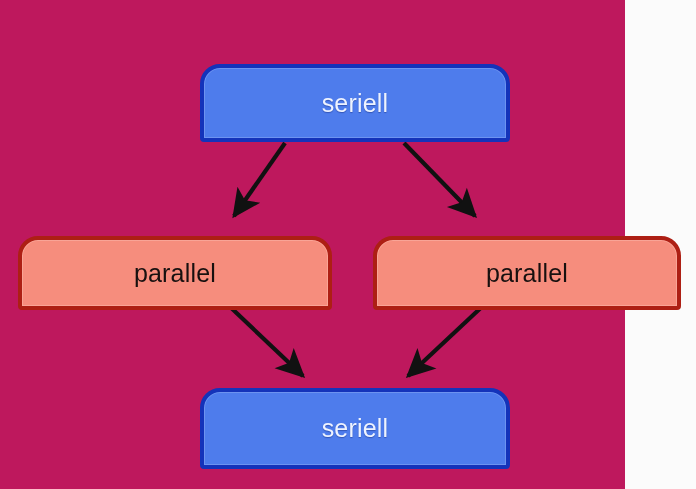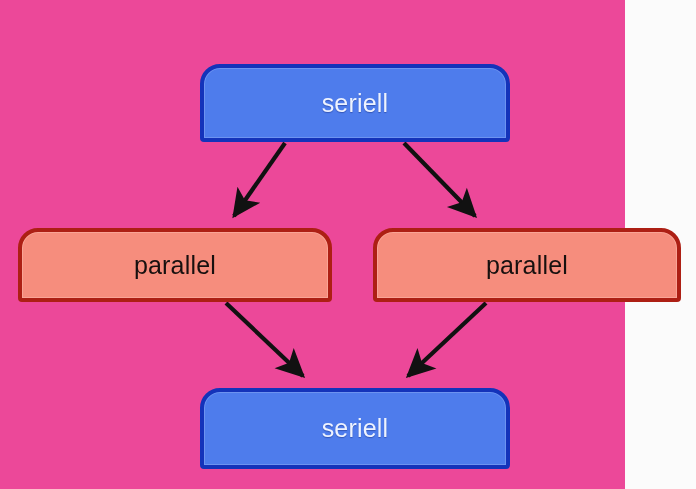--- a/index.html
+++ b/index.html
@@ -11,21 +11,21 @@
     width: 696px;
     height: 489px;
     background: #fbfbfb;
     font-family: "Liberation Sans", sans-serif;
     overflow: hidden;
   }
   #canvas {
     position: relative;
     width: 625px;
     height: 489px;
-    background: #ec4899;
+    background: #be185d;
   }
   
   #edges {
     position: absolute;
     left: 0;
     top: 0;
     width: 696px;
     height: 489px;
   }
   
@@ -53,20 +53,21 @@
     box-shadow: inset 0 0 0 1px #6d93f0;
   }
   .node.serial .node-label {
     color: #eef3ff;
     text-shadow: 0 1px 1px rgba(20,40,120,0.45);
   }
   .node.parallel {
     background: #f68d7d;
     border-color: #ad1f14;
     box-shadow: inset 0 0 0 1px #f9a496;
+    margin-top: 8px;
   }
   .node.parallel .node-label {
     color: #17100f;
   }
 
   
   #node-serial-top    { left: 200px; top:  64px; width: 310px; height:  78px; }
   #node-parallel-left { left:  18px; top: 228px; width: 314px; height:  74px; }
   #node-parallel-right{ left: 373px; top: 228px; width: 308px; height:  74px; }
   #node-serial-bottom { left: 200px; top: 388px; width: 310px; height:  81px; }

